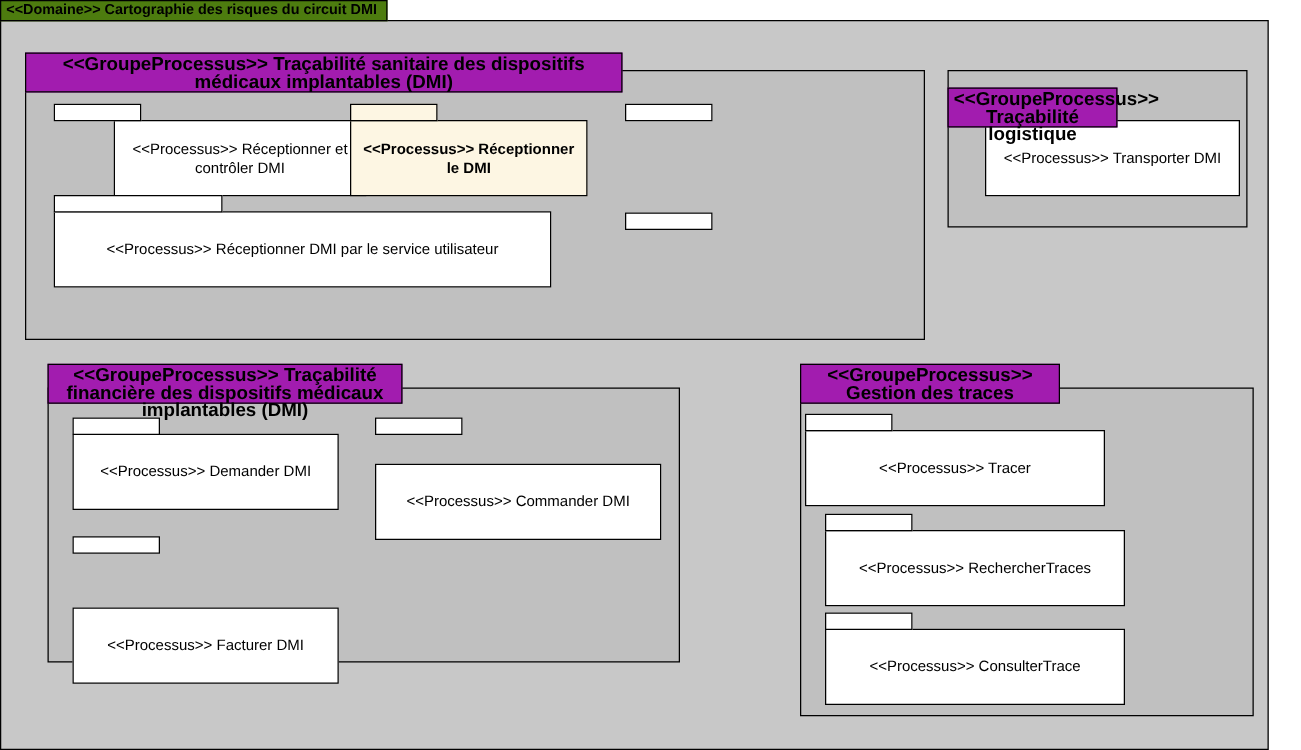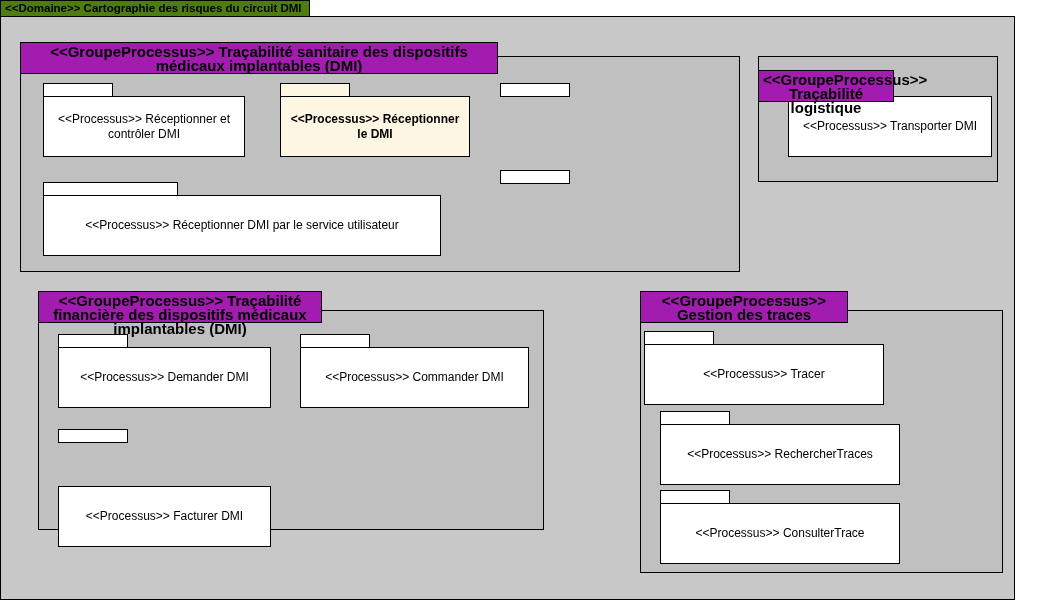--- a/index.html
+++ b/index.html
@@ -115,33 +115,33 @@
 
   <div class="domain-body"></div>
   <div class="domain-tab">&lt;&lt;Domaine&gt;&gt; Cartographie des risques du circuit DMI</div>
 
   <div class="grp">
     <div class="grp-body" style="left:20px; top:56px; width:720px; height:216px;"></div>
     <div class="grp-tab" style="left:20px; top:42px; width:478px; height:32px;">&lt;&lt;GroupeProcessus&gt;&gt; Traçabilité sanitaire des dispositifs médicaux implantables (DMI)</div>
 
     <div class="proc" style="left:43px; top:83px; width:202px; height:74px;">
       <div class="proc-tab"></div>
-      <div class="proc-body" style="width:202px; height:61px;">&lt;&lt;Processus&gt;&gt; Réceptionner et contrôler DMI</div>
+      <div class="proc-body" style="width:202px; height:61px;margin-left:48px;">&lt;&lt;Processus&gt;&gt; Réceptionner et contrôler DMI</div>
     </div>
 
     <div class="proc highlight" style="left:280px; top:83px; width:190px; height:74px;">
       <div class="proc-tab"></div>
       <div class="proc-body" style="width:190px; height:61px;">&lt;&lt;Processus&gt;&gt; Réceptionner le DMI</div>
     </div>
 
     <div class="proc" style="left:500px; top:83px; width:199px; height:74px;">
       <div class="proc-tab"></div>
     </div>
 
-    <div class="proc" style="left:43px; top:182px; width:398px; height:74px;">
+    <div class="proc" style="left:43px; top:156px; width:398px; height:74px;">
       <div class="proc-tab" style="width:135px;"></div>
       <div class="proc-body" style="width:398px; height:61px;">&lt;&lt;Processus&gt;&gt; Réceptionner DMI par le service utilisateur</div>
     </div>
 
     <div class="proc" style="left:500px; top:170px; width:199px; height:74px;">
       <div class="proc-tab"></div>
     </div>
   </div>
 
   <div class="grp">
@@ -158,21 +158,21 @@
     <div class="grp-body" style="left:38px; top:310px; width:506px; height:220px;"></div>
     <div class="grp-tab" style="left:38px; top:291px; width:284px; height:32px;">&lt;&lt;GroupeProcessus&gt;&gt; Traçabilité financière des dispositifs médicaux implantables (DMI)</div>
 
     <div class="proc" style="left:58px; top:334px; width:213px; height:74px;">
       <div class="proc-tab"></div>
       <div class="proc-body" style="width:213px; height:61px;">&lt;&lt;Processus&gt;&gt; Demander DMI</div>
     </div>
 
     <div class="proc" style="left:300px; top:334px; width:229px; height:74px;">
       <div class="proc-tab"></div>
-      <div class="proc-body" style="width:229px; height:61px;">&lt;&lt;Processus&gt;&gt; Commander DMI</div>
+      <div class="proc-body" style="width:229px; height:61px;margin-top:24px;">&lt;&lt;Processus&gt;&gt; Commander DMI</div>
     </div>
 
     <div class="proc" style="left:58px; top:429px; width:213px; height:74px;">
       <div class="proc-tab"></div>
       <div class="proc-body" style="width:213px; height:61px;margin-top:44px;">&lt;&lt;Processus&gt;&gt; Facturer DMI</div>
     </div>
   </div>
 
   <div class="grp">
     <div class="grp-body" style="left:640px; top:310px; width:363px; height:263px;"></div>

